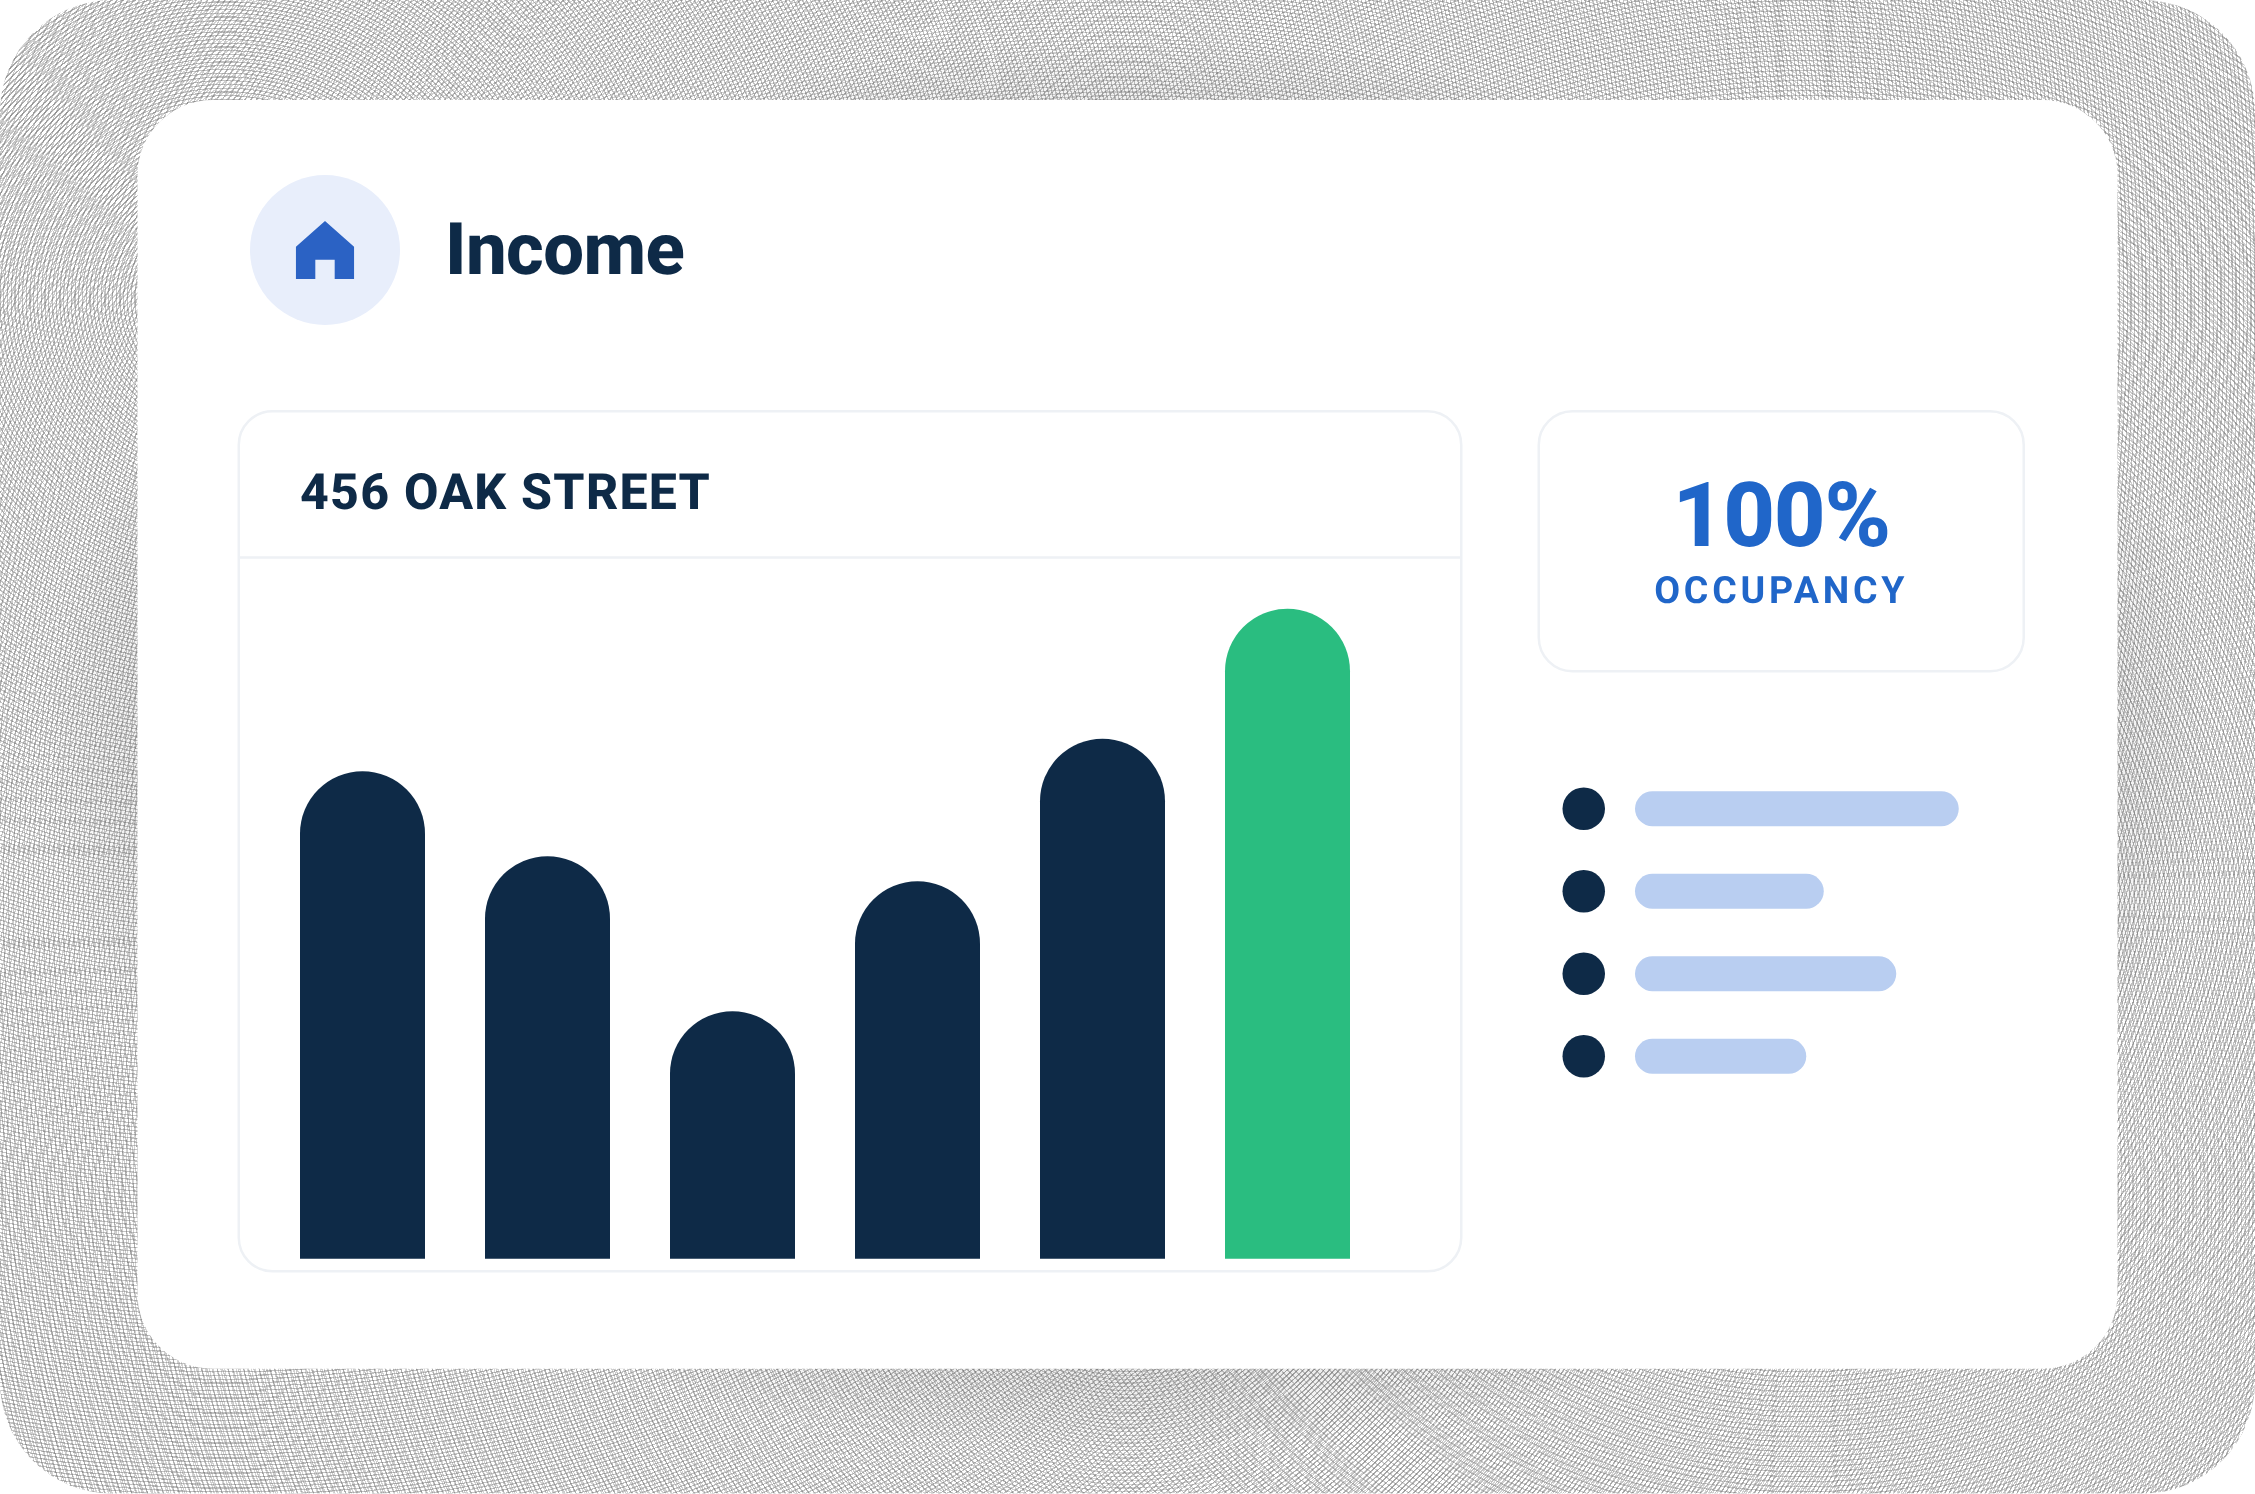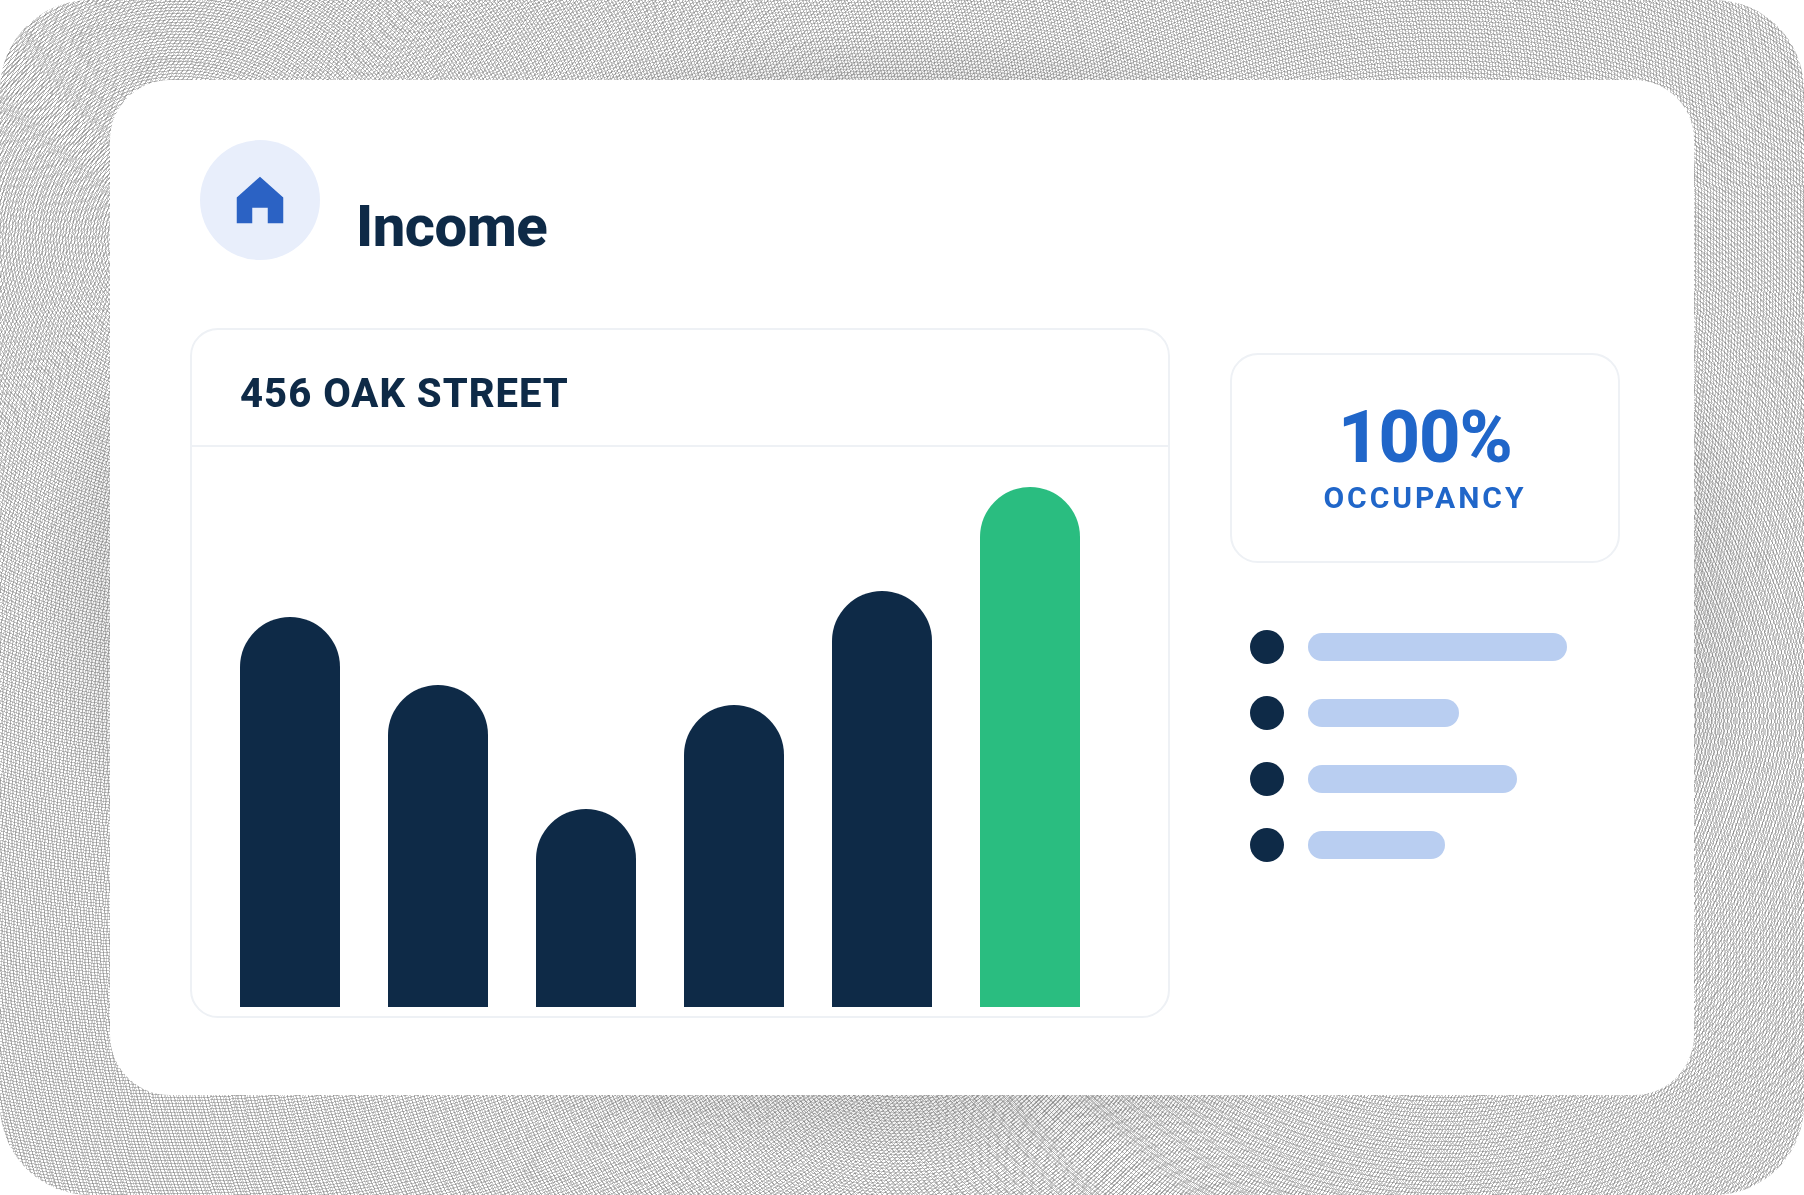--- a/index.html
+++ b/index.html
@@ -48,21 +48,21 @@
     background: #ffffff;
     border-radius: 60px;
     overflow: hidden;
   }
 
   .header {
     position: absolute;
     left: 90px;
     top: 60px;
     display: flex;
-    align-items: flex-end;
+    align-items: center;
     gap: 36px;
   }
   .icon-circle {
     width: 120px;
     height: 120px;
     border-radius: 60px;
     background: #e8eefb;
     display: flex;
     align-items: center;
     justify-content: center;
@@ -123,21 +123,20 @@
     width: 390px;
     height: 210px;
     border: 2px solid #eef1f5;
     border-radius: 28px;
     background: #ffffff;
     display: flex;
     flex-direction: column;
     align-items: center;
     justify-content: center;
     gap: 6px;
-    margin-top: 25px;
   }
   .occ-big {
     font-size: 72px;
     font-weight: 800;
     color: #2066c9;
     letter-spacing: -1px;
     line-height: 1;
   }
   .occ-label {
     font-size: 30px;

